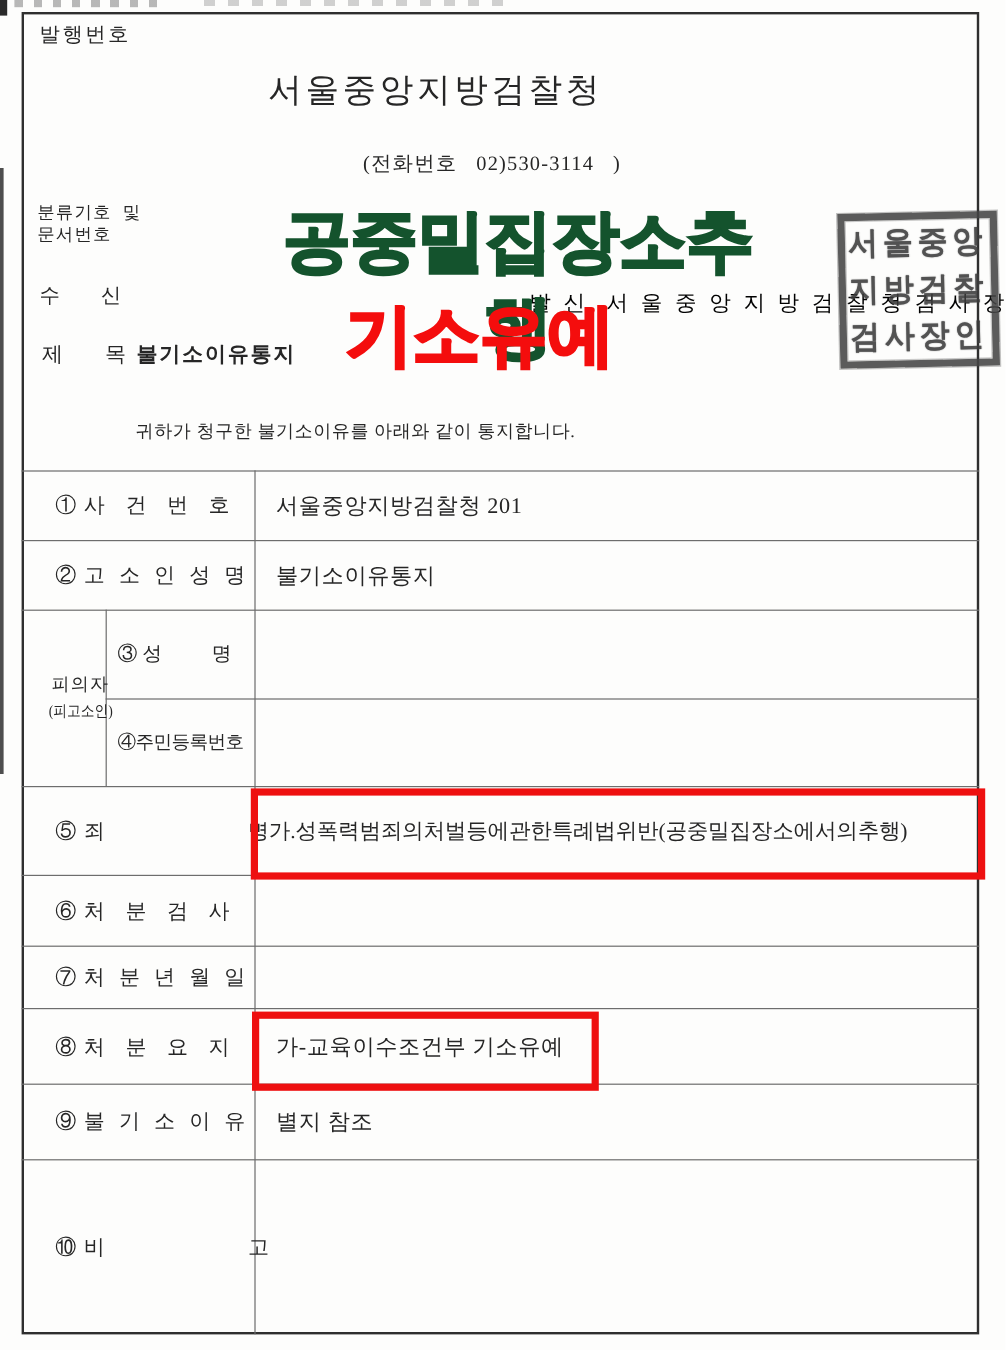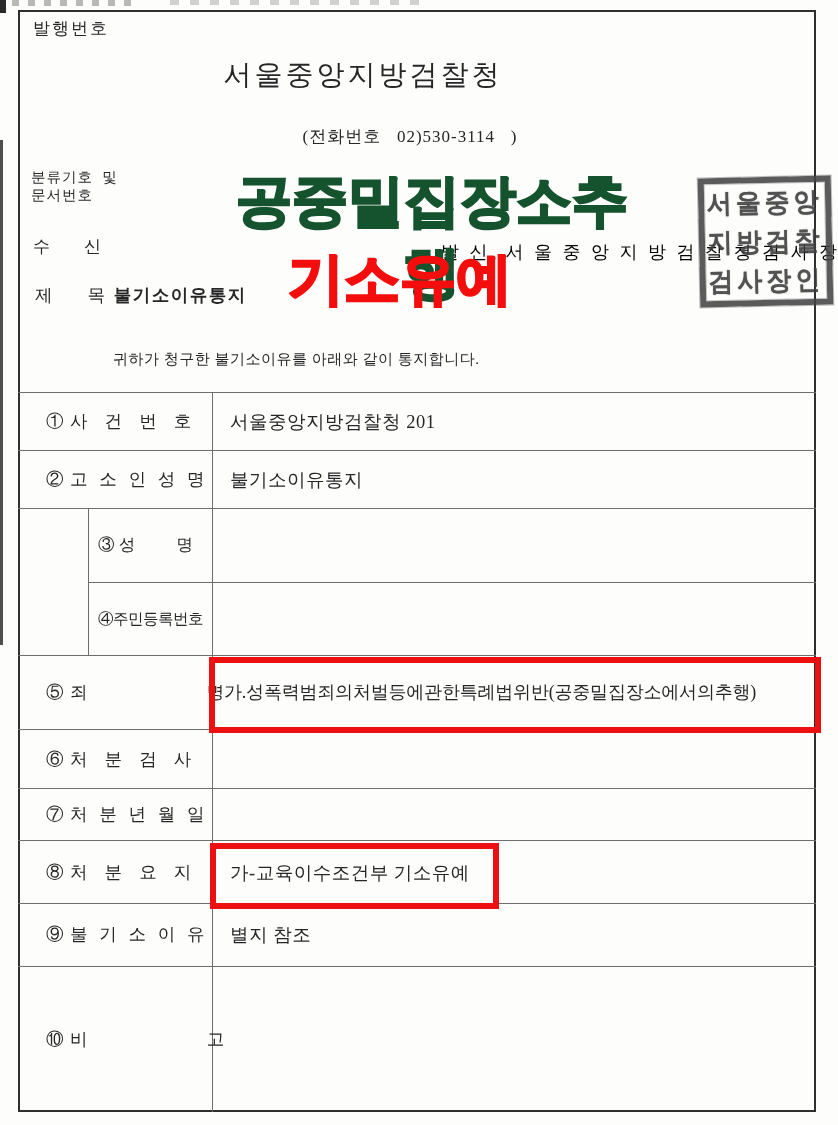--- a/index.html
+++ b/index.html
@@ -128,20 +128,24 @@
 
   <div class="trow r1">
     <span class="lbl">① 사   건   번   호</span>
     <span class="val">서울중앙지방검찰청 201</span>
   </div>
   <div class="trow r2">
     <span class="lbl">② 고  소  인  성  명</span>
     <span class="val">불기소이유통지</span>
   </div>
   <div class="trow blk">
+    <div class="grp-cell">
+      <span class="grp-l1">피의자</span>
+      <span class="grp-l2">(피고소인)</span>
+    </div>
     <div class="sub-row sub-a">
       <span class="sub-lbl">③ 성          명</span>
     </div>
     <div class="sub-row sub-b">
       <span class="sub-lbl sub-lbl-tight">④주민등록번호</span>
     </div>
   </div>
   <div class="trow r5">
     <span class="lbl">⑤ 죄                      명</span>
     <span class="val val-crime">가.성폭력범죄의처벌등에관한특례법위반(공중밀집장소에서의추행)</span>

